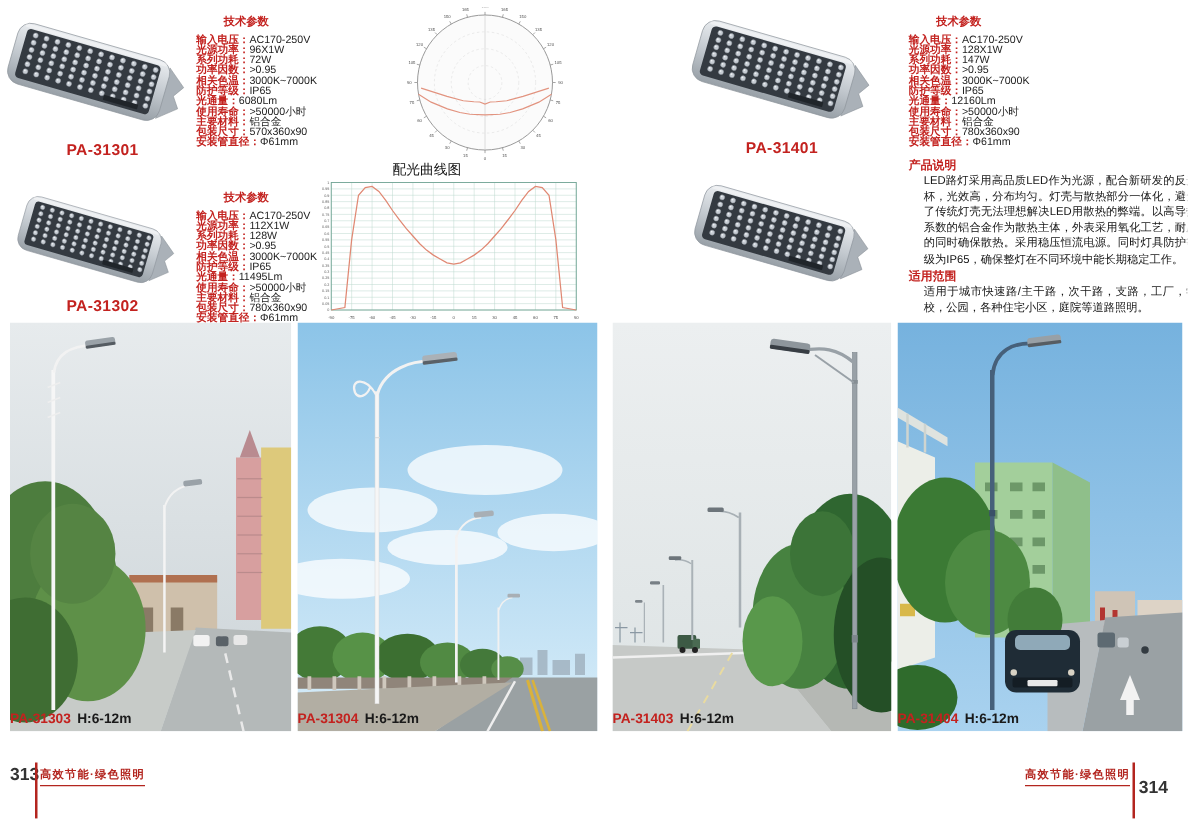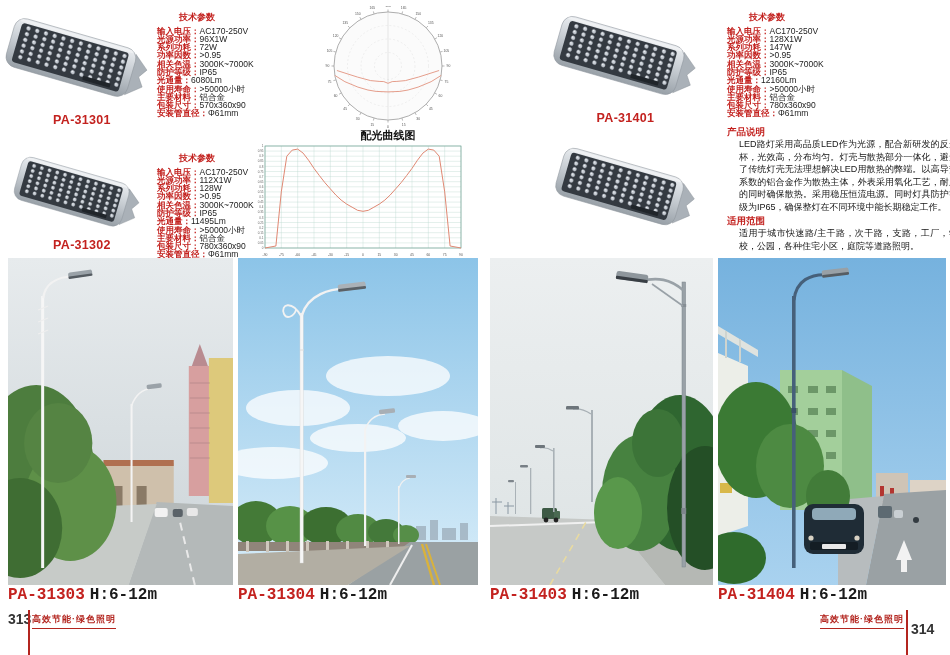--- a/index.html
+++ b/index.html
@@ -7,25 +7,25 @@
         font-family:"Liberation Sans","DejaVu Sans",sans-serif;}
   .abs{position:absolute;}
   .model-label{color:#c3221f;font-weight:bold;font-size:12.5px;text-align:center;letter-spacing:.3px;}
   .spec-block{width:168px;}
   .spec-title{color:#c3221f;font-weight:bold;font-size:9px;margin-bottom:2.5px;margin-left:22px;}
   .spec-row{font-size:8.5px;line-height:8.3px;white-space:nowrap;}
   .spec-label{color:#c3221f;font-weight:bold;}
   .spec-value{color:#1c1c1c;text-align:right;}
   .section-title{color:#c3221f;font-weight:bold;font-size:9.5px;}
   .body-text{font-size:9px;line-height:12.5px;color:#151515;text-align:justify;width:219px;margin-left:12px;}
-  .chart-caption{font-weight:bold;font-size:11px;color:#111;text-align:center;}
+  .chart-caption{font-weight:normal;font-size:11px;color:#111;text-align:left;}
   .lamp-img svg{width:100%;height:100%;display:block;}
   .photo{position:absolute;top:258px;height:327px;}
   .photo svg{width:100%;height:100%;display:block;}
-  .caption{position:absolute;top:586px;font-size:16px;white-space:nowrap;color:#111;font-family:Liberation Mono, monospace;}
+  .caption{position:absolute;top:569px;font-size:11px;white-space:nowrap;color:#111;}
   .caption .m{color:#c3221f;font-weight:bold;margin-right:5px;}
   .caption .h{font-weight:bold;color:#1a1a1a;}
   .pageno{font-size:14px;font-weight:bold;color:#333;}
   .slogan{font-size:9px;font-weight:bold;color:#b3251f;letter-spacing:1px;
           border-bottom:1.5px solid #b3251f;padding-bottom:2px;}
   .vline{width:2px;background:#b3251f;}
 </style>
 </head>
 <body>
 

